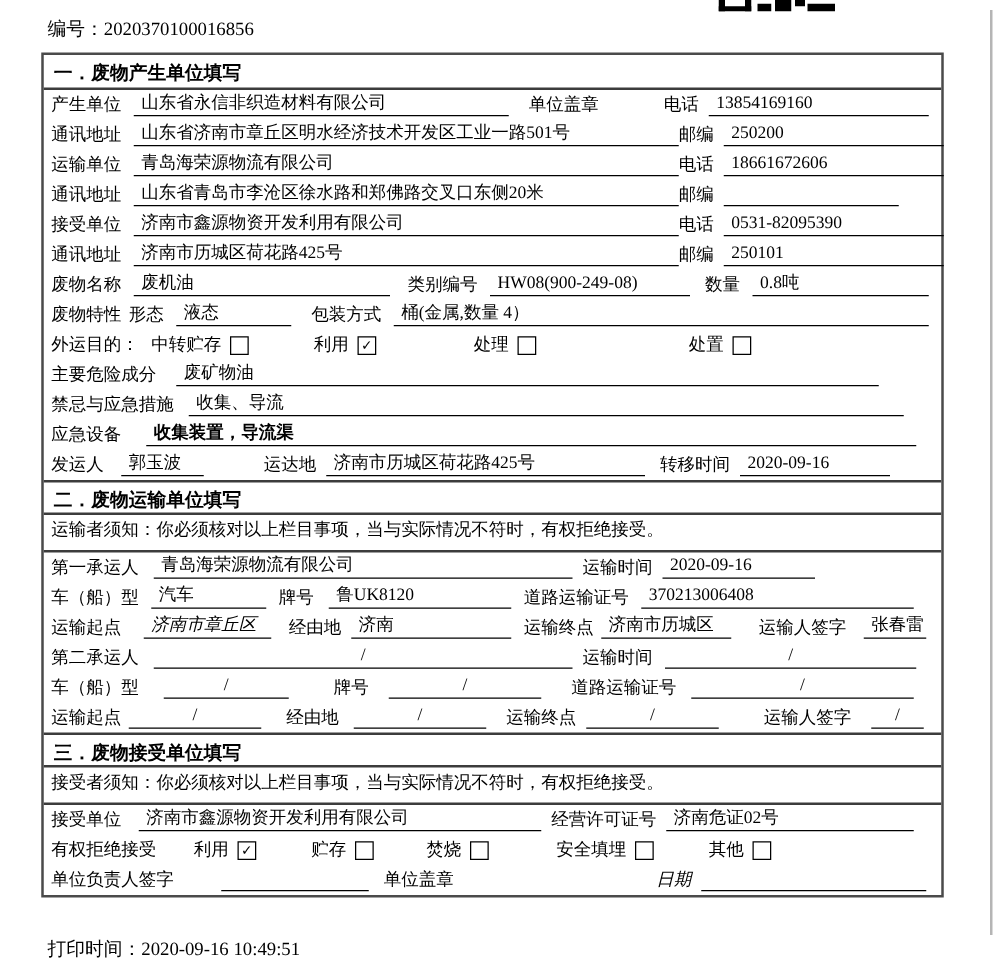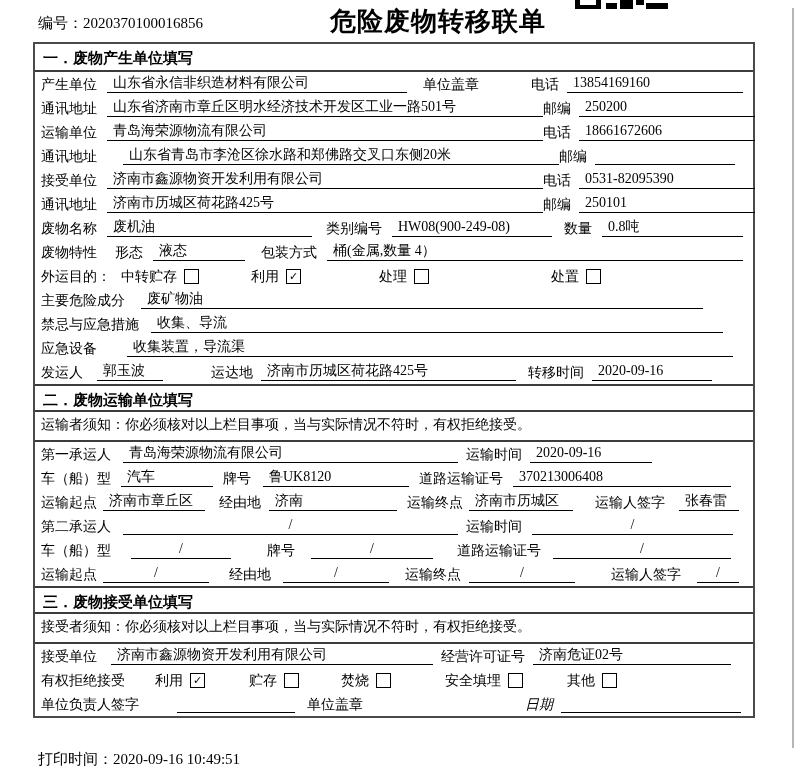--- a/index.html
+++ b/index.html
@@ -35,21 +35,20 @@
   .print-line{position:absolute;left:38px;top:750px;font-size:15px;white-space:nowrap;}
 </style>
 </head>
 <body>
 
 <div class="page">
 
   <div class="doc-no">
     <span>编号：</span><span>2020370100016856</span>
   </div>
-  <div class="doc-title">危险废物转移联单</div>
 
   <div class="qr">
     <div class="q1"></div>
       <div class="q2"></div>
       <div class="q3"></div>
       <div class="q4"></div>
       <div class="q5"></div>
   </div>
   <div class="page-edge"></div>
 
@@ -75,21 +74,21 @@
 
       <div class="row">
         <span class="lbl">运输单位</span>
         <span class="u" style="width:436px;margin-left:10px;">青岛海荣源物流有限公司</span>
         <span class="lbl" style="margin-left:auto;">电话</span>
         <span class="u" style="width:176px;margin-left:8px;">18661672606</span>
       </div>
 
       <div class="row">
         <span class="lbl">通讯地址</span>
-        <span class="u" style="width:436px;margin-left:26px;">山东省青岛市李沧区徐水路和郑佛路交叉口东侧20米</span>
+        <span class="u" style="width:436px;margin-left:10px;">山东省青岛市李沧区徐水路和郑佛路交叉口东侧20米</span>
         <span class="lbl" style="margin-left:auto;">邮编</span>
         <span class="u" style="width:140px;margin-left:8px;margin-right:34px;"></span>
       </div>
 
       <div class="row">
         <span class="lbl">接受单位</span>
         <span class="u" style="width:436px;margin-left:10px;">济南市鑫源物资开发利用有限公司</span>
         <span class="lbl" style="margin-left:auto;">电话</span>
         <span class="u" style="width:176px;margin-left:8px;">0531-82095390</span>
       </div>
@@ -105,21 +104,21 @@
         <span class="lbl">废物名称</span>
         <span class="u" style="width:205px;margin-left:10px;">废机油</span>
         <span class="lbl" style="margin-left:14px;">类别编号</span>
         <span class="u" style="width:160px;margin-left:10px;">HW08(900-249-08)</span>
         <span class="lbl" style="margin-left:12px;">数量</span>
         <span class="u grow" style="margin-left:10px;">0.8吨</span>
       </div>
 
       <div class="row">
         <span class="lbl">废物特性</span>
-        <span class="lbl" style="margin-left:18px;">形态</span>
+        <span class="lbl" style="margin-left:6px;">形态</span>
         <span class="u" style="width:92px;margin-left:10px;">液态</span>
         <span class="lbl" style="margin-left:16px;">包装方式</span>
         <span class="u grow" style="margin-left:10px;">桶(金属,数量 4）</span>
       </div>
 
       <div class="row">
         <span class="lbl">外运目的：</span>
         <span class="opt" style="margin-left:10px;">
           <span class="lbl">中转贮存</span>
           <span class="cb"></span>
@@ -143,21 +142,21 @@
         <span class="u grow" style="margin-left:16px;margin-right:40px;">废矿物油</span>
       </div>
 
       <div class="row">
         <span class="lbl">禁忌与应急措施</span>
         <span class="u grow" style="margin-left:12px;margin-right:20px;">收集、导流</span>
       </div>
 
       <div class="row">
         <span class="lbl">应急设备</span>
-        <span class="u grow" style="margin-left:30px;margin-right:10px;">收集装置，导流渠</span>
+        <span class="u grow" style="margin-left:20px;margin-right:10px;font-weight:bold;">收集装置，导流渠</span>
       </div>
 
       <div class="row">
         <span class="lbl">发运人</span>
         <span class="u" style="width:66px;margin-left:14px;">郭玉波</span>
         <span class="lbl" style="margin-left:48px;">运达地</span>
         <span class="u" style="width:255px;margin-left:8px;">济南市历城区荷花路425号</span>
         <span class="lbl" style="margin-left:12px;">转移时间</span>
         <span class="u" style="width:120px;margin-left:8px;">2020-09-16</span>
       </div>
@@ -181,21 +180,21 @@
         <span class="lbl">车（船）型</span>
         <span class="u" style="width:92px;margin-left:10px;">汽车</span>
         <span class="lbl" style="margin-left:10px;">牌号</span>
         <span class="u" style="width:146px;margin-left:12px;">鲁UK8120</span>
         <span class="lbl" style="margin-left:10px;">道路运输证号</span>
         <span class="u grow" style="margin-left:10px;margin-right:12px;">370213006408</span>
       </div>
 
       <div class="row">
         <span class="lbl">运输起点</span>
-        <span class="u" style="width:102px;margin-left:6px;">济南市章丘区</span>
+        <span class="u" style="width:102px;margin-left:18px;font-style:italic;">济南市章丘区</span>
         <span class="lbl" style="margin-left:14px;">经由地</span>
         <span class="u" style="width:128px;margin-left:8px;">济南</span>
         <span class="lbl" style="margin-left:10px;">运输终点</span>
         <span class="u" style="width:104px;margin-left:6px;">济南市历城区</span>
         <span class="lbl" style="margin-left:22px;">运输人签字</span>
         <span class="u grow" style="margin-left:14px;margin-right:4px;">张春雷</span>
       </div>
 
       <div class="row">
         <span class="lbl">第二承运人</span>

